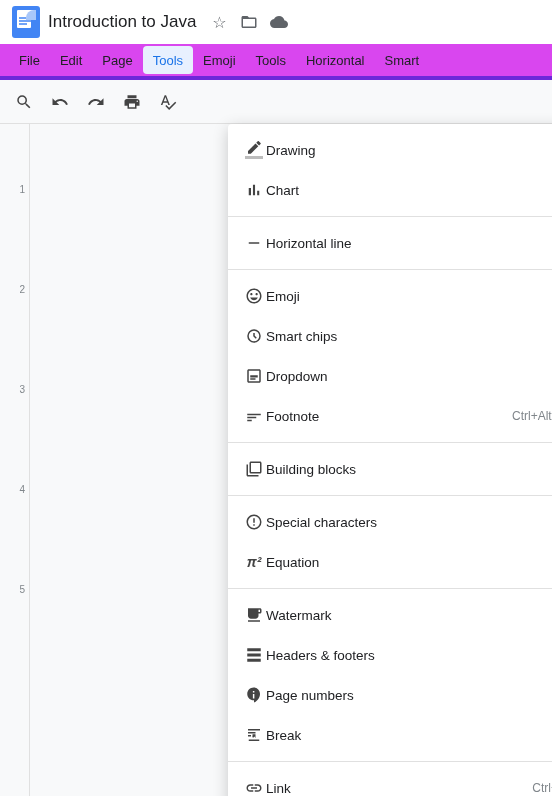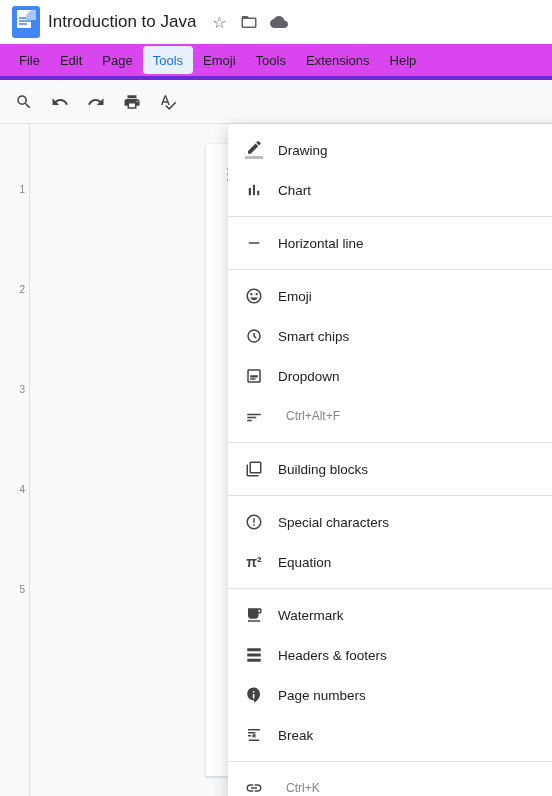--- a/index.html
+++ b/index.html
@@ -144,21 +144,21 @@
       padding-right: 4px;
       font-size: 10px;
       color: #80868b;
     }
 
     
     .page-area {
       flex: 1;
       padding: 20px;
       display: flex;
-      justify-content: center;
+      justify-content: flex-end;
       position: relative;
     }
     .page {
       width: 170px;
       background: #fff;
       box-shadow: 0 1px 3px rgba(0,0,0,0.2);
       min-height: 600px;
       padding: 20px;
     }
     .list-icon {
@@ -184,27 +184,28 @@
       align-items: center;
       padding: 0 16px;
       height: 40px;
       cursor: pointer;
       position: relative;
     }
 
     .menu-row-icon {
       width: 20px;
       height: 20px;
-      margin-right: 14px;
+      margin-right: 2px;
       display: flex;
       align-items: center;
       justify-content: center;
       flex-shrink: 0;
       color: #444;
       font-size: 16px;
+      font-style: italic;
     }
     .menu-row-label {
       flex: 1;
       color: #202124;
       font-size: 13.5px;
     }
     .menu-row-shortcut {
       color: #80868b;
       font-size: 12px;
       margin-left: 8px;
@@ -252,22 +253,22 @@
   </div>
 </div>
 
 <div class="menu-bar">
   <div class="menu-item">File</div>
   <div class="menu-item">Edit</div>
   <div class="menu-item">Page</div>
   <div class="menu-item active">Tools</div>
   <div class="menu-item">Emoji</div>
   <div class="menu-item">Tools</div>
-  <div class="menu-item">Extensions</div>
-  <div class="menu-item">Help</div>
+  <div class="menu-item">Horizontal</div>
+  <div class="menu-item">Smart</div>
 </div>
 
 <div class="toolbar">
   <div class="toolbar-btn">
     <svg width="18" height="18" viewBox="0 0 24 24" fill="#444">
         <path d="M15.5 14h-.79l-.28-.27A6.471 6.471 0 0 0 16 9.5 6.5 6.5 0 1 0 9.5 16c1.61 0 3.09-.59 4.23-1.57l.27.28v.79l5 4.99L20.49 19l-4.99-5zm-6 0C7.01 14 5 11.99 5 9.5S7.01 5 9.5 5 14 7.01 14 9.5 11.99 14 9.5 14z"></path>
       </svg>
   </div>
   <div class="toolbar-btn">
     <svg width="18" height="18" viewBox="0 0 24 24" fill="#444">
@@ -370,20 +371,21 @@
         </div>
         <span class="menu-row-label">Dropdown</span>
       </div>
 
       <div class="menu-row">
         <div class="menu-row-icon">
           <svg class="icon-svg" viewBox="0 0 24 24" fill="#444">
               <path d="M3 17v2h6v-2H3zm0-8v2h18V9H3zm0 4v2h12v-2H3z"></path>
             </svg>
         </div>
+        <span class="menu-row-label">Footnote</span>
         <span class="menu-row-shortcut">Ctrl+Alt+F</span>
       </div>
 
       <div class="menu-separator"></div>
 
       <div class="menu-row">
         <div class="menu-row-icon">
           <svg class="icon-svg" viewBox="0 0 24 24" fill="#444">
               <path d="M4 6H2v14c0 1.1.9 2 2 2h14v-2H4V6zm16-4H8c-1.1 0-2 .9-2 2v12c0 1.1.9 2 2 2h12c1.1 0 2-.9 2-2V4c0-1.1-.9-2-2-2zm0 14H8V4h12v12z"></path>
             </svg>
@@ -452,18 +454,19 @@
       </div>
 
       <div class="menu-separator"></div>
 
       <div class="menu-row">
         <div class="menu-row-icon">
           <svg class="icon-svg" viewBox="0 0 24 24" fill="#444">
               <path d="M3.9 12c0-1.71 1.39-3.1 3.1-3.1h4V7H7c-2.76 0-5 2.24-5 5s2.24 5 5 5h4v-1.9H7c-1.71 0-3.1-1.39-3.1-3.1zM8 13h8v-2H8v2zm9-6h-4v1.9h4c1.71 0 3.1 1.39 3.1 3.1s-1.39 3.1-3.1 3.1h-4V17h4c2.76 0 5-2.24 5-5s-2.24-5-5-5z"></path>
             </svg>
         </div>
+        <span class="menu-row-label">Link</span>
         <span class="menu-row-shortcut">Ctrl+K</span>
       </div>
 
     </div>
   </div>
 </div>
 
 </body></html>

